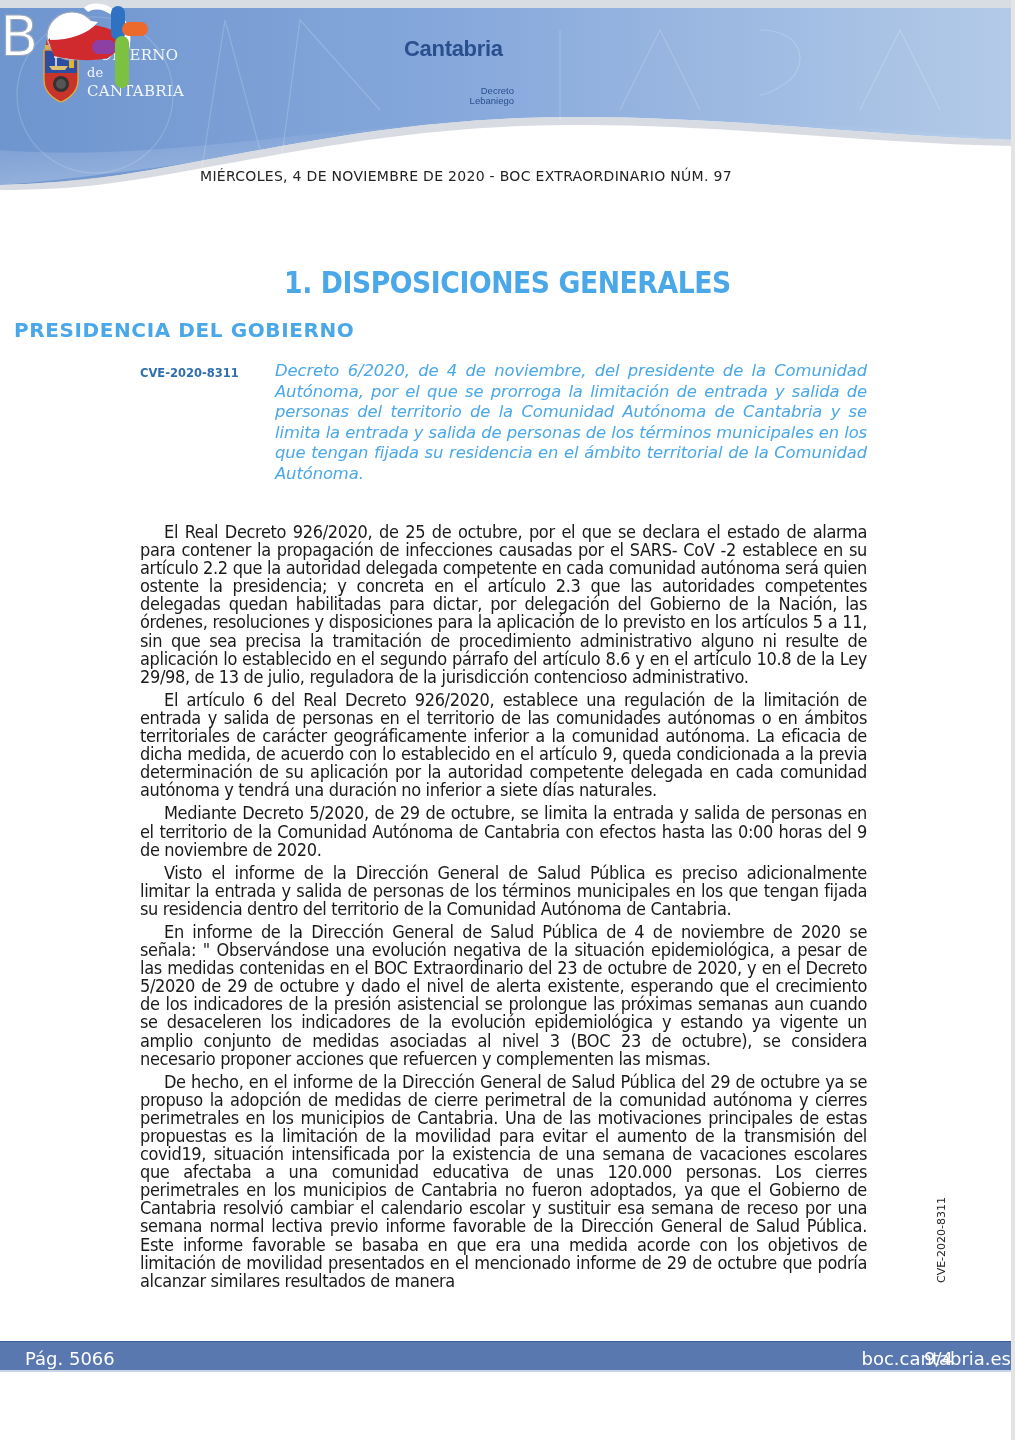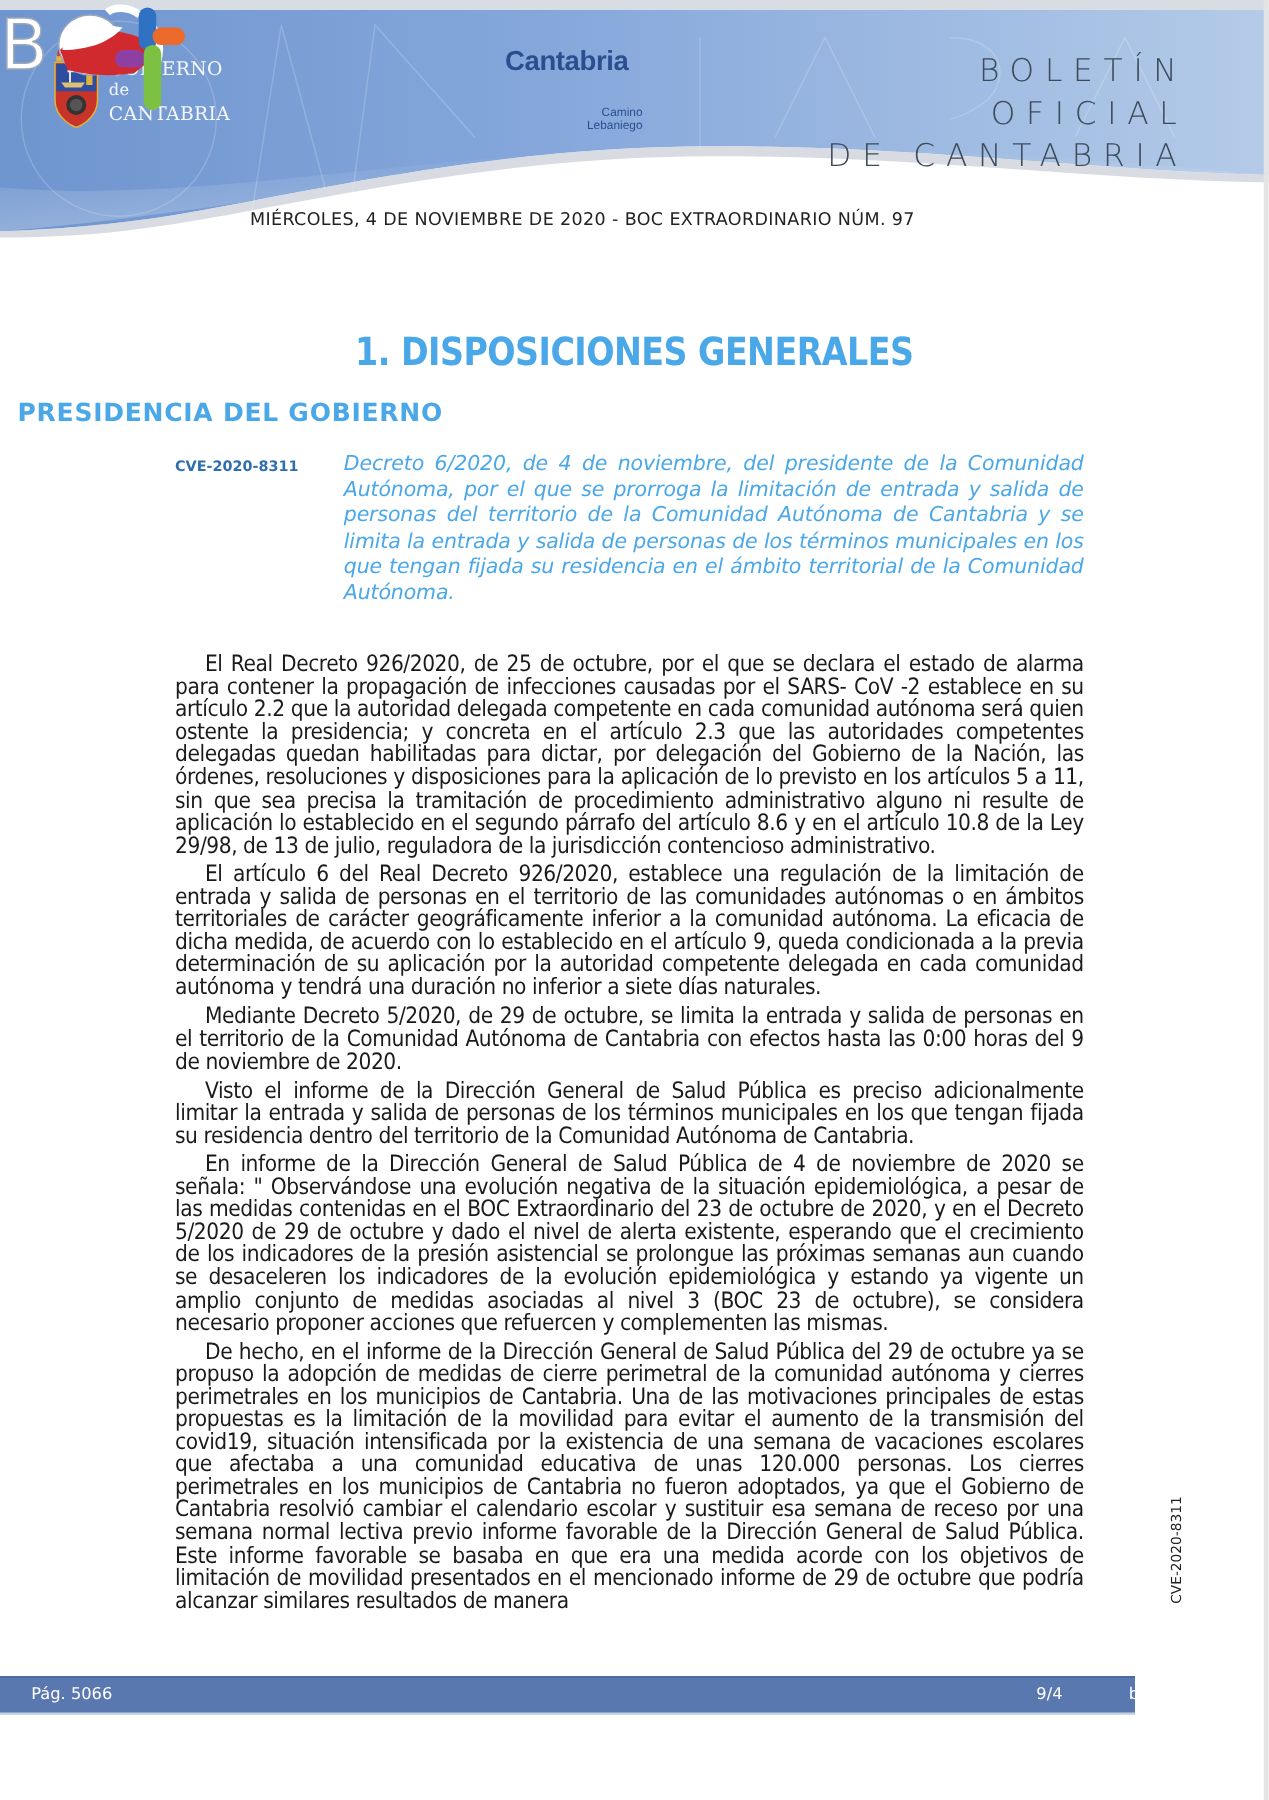--- a/index.html
+++ b/index.html
@@ -64,22 +64,22 @@
   }
   .body p { margin:0 0 5px 0; text-indent:24px; }
   .side-cve {
     position:absolute; left:931px; top:1190px; width:20px; height:100px;
   }
   .side-cve span {
     position:absolute; left:50%; top:50%; white-space:nowrap;
     transform:translate(-50%,-50%) rotate(-90deg); font-size:11px; color:#222;
   }
   .footer {
-    position:absolute; left:0; top:1341px; width:908px; height:31px;
-    background:#5a78b0; color:#ffffff; font-size:13px;
+    position:absolute; left:0; top:1341px; width:1011px; height:31px;
+    background:#5a78b0; color:#ffffff; font-size:18px;
     border-top:1px solid #3e5e98; border-bottom:2px solid #c9d4e8;
     box-sizing:border-box;
   }
   .footer .pg { position:absolute; left:25px; top:6px; }
   .footer .url { position:absolute; left:0; width:1011px; text-align:right; top:6px; }
   .footer .cnt { position:absolute; right:58px; top:6px; }
   .rightedge { position:absolute; right:0; top:0; width:4px; height:1440px; background:#e4e4e4; }
 </style>
 </head>
 <body>
@@ -141,28 +141,24 @@
   </svg>
 
   <svg class="cant-logo" width="150" height="90" viewBox="0 0 150 90">
     <rect x="111" y="6" width="14" height="34" rx="7" fill="#2f72c4"></rect>
     <rect x="122" y="22" width="26" height="14" rx="7" fill="#ec6a2c"></rect>
     <rect x="92" y="40" width="24" height="14" rx="7" fill="#8e3fa3"></rect>
     <rect x="115" y="36" width="14" height="52" rx="7" fill="#7dc142"></rect>
   </svg>
   <div class="cant-word">Cantabria</div>
   <div class="camino">
-    <div>Camino</div>
+    <div>Decreto</div>
     <div>Lebaniego</div>
   </div>
 
-  <div class="bol-title">
-    <div>BOLETÍN OFICIAL</div>
-    <div>DE CANTABRIA</div>
-  </div>
 </div>
 
 <div class="dateline">MIÉRCOLES, 4 DE NOVIEMBRE DE 2020 - BOC EXTRAORDINARIO NÚM. 97</div>
 
 <div class="section-title">1. DISPOSICIONES GENERALES</div>
 <div class="dept-title">PRESIDENCIA DEL GOBIERNO</div>
 
 <div class="cve">CVE-2020-8311</div>
 <div class="decree-title">Decreto 6/2020, de 4 de noviembre, del presidente de la Comunidad Autónoma, por el que se prorroga la limitación de entrada y salida de personas del territorio de la Comunidad Autónoma de Cantabria y se limita la entrada y salida de personas de los términos municipales en los que tengan fijada su residencia en el ámbito territorial de la Comunidad Autónoma.</div>
 

